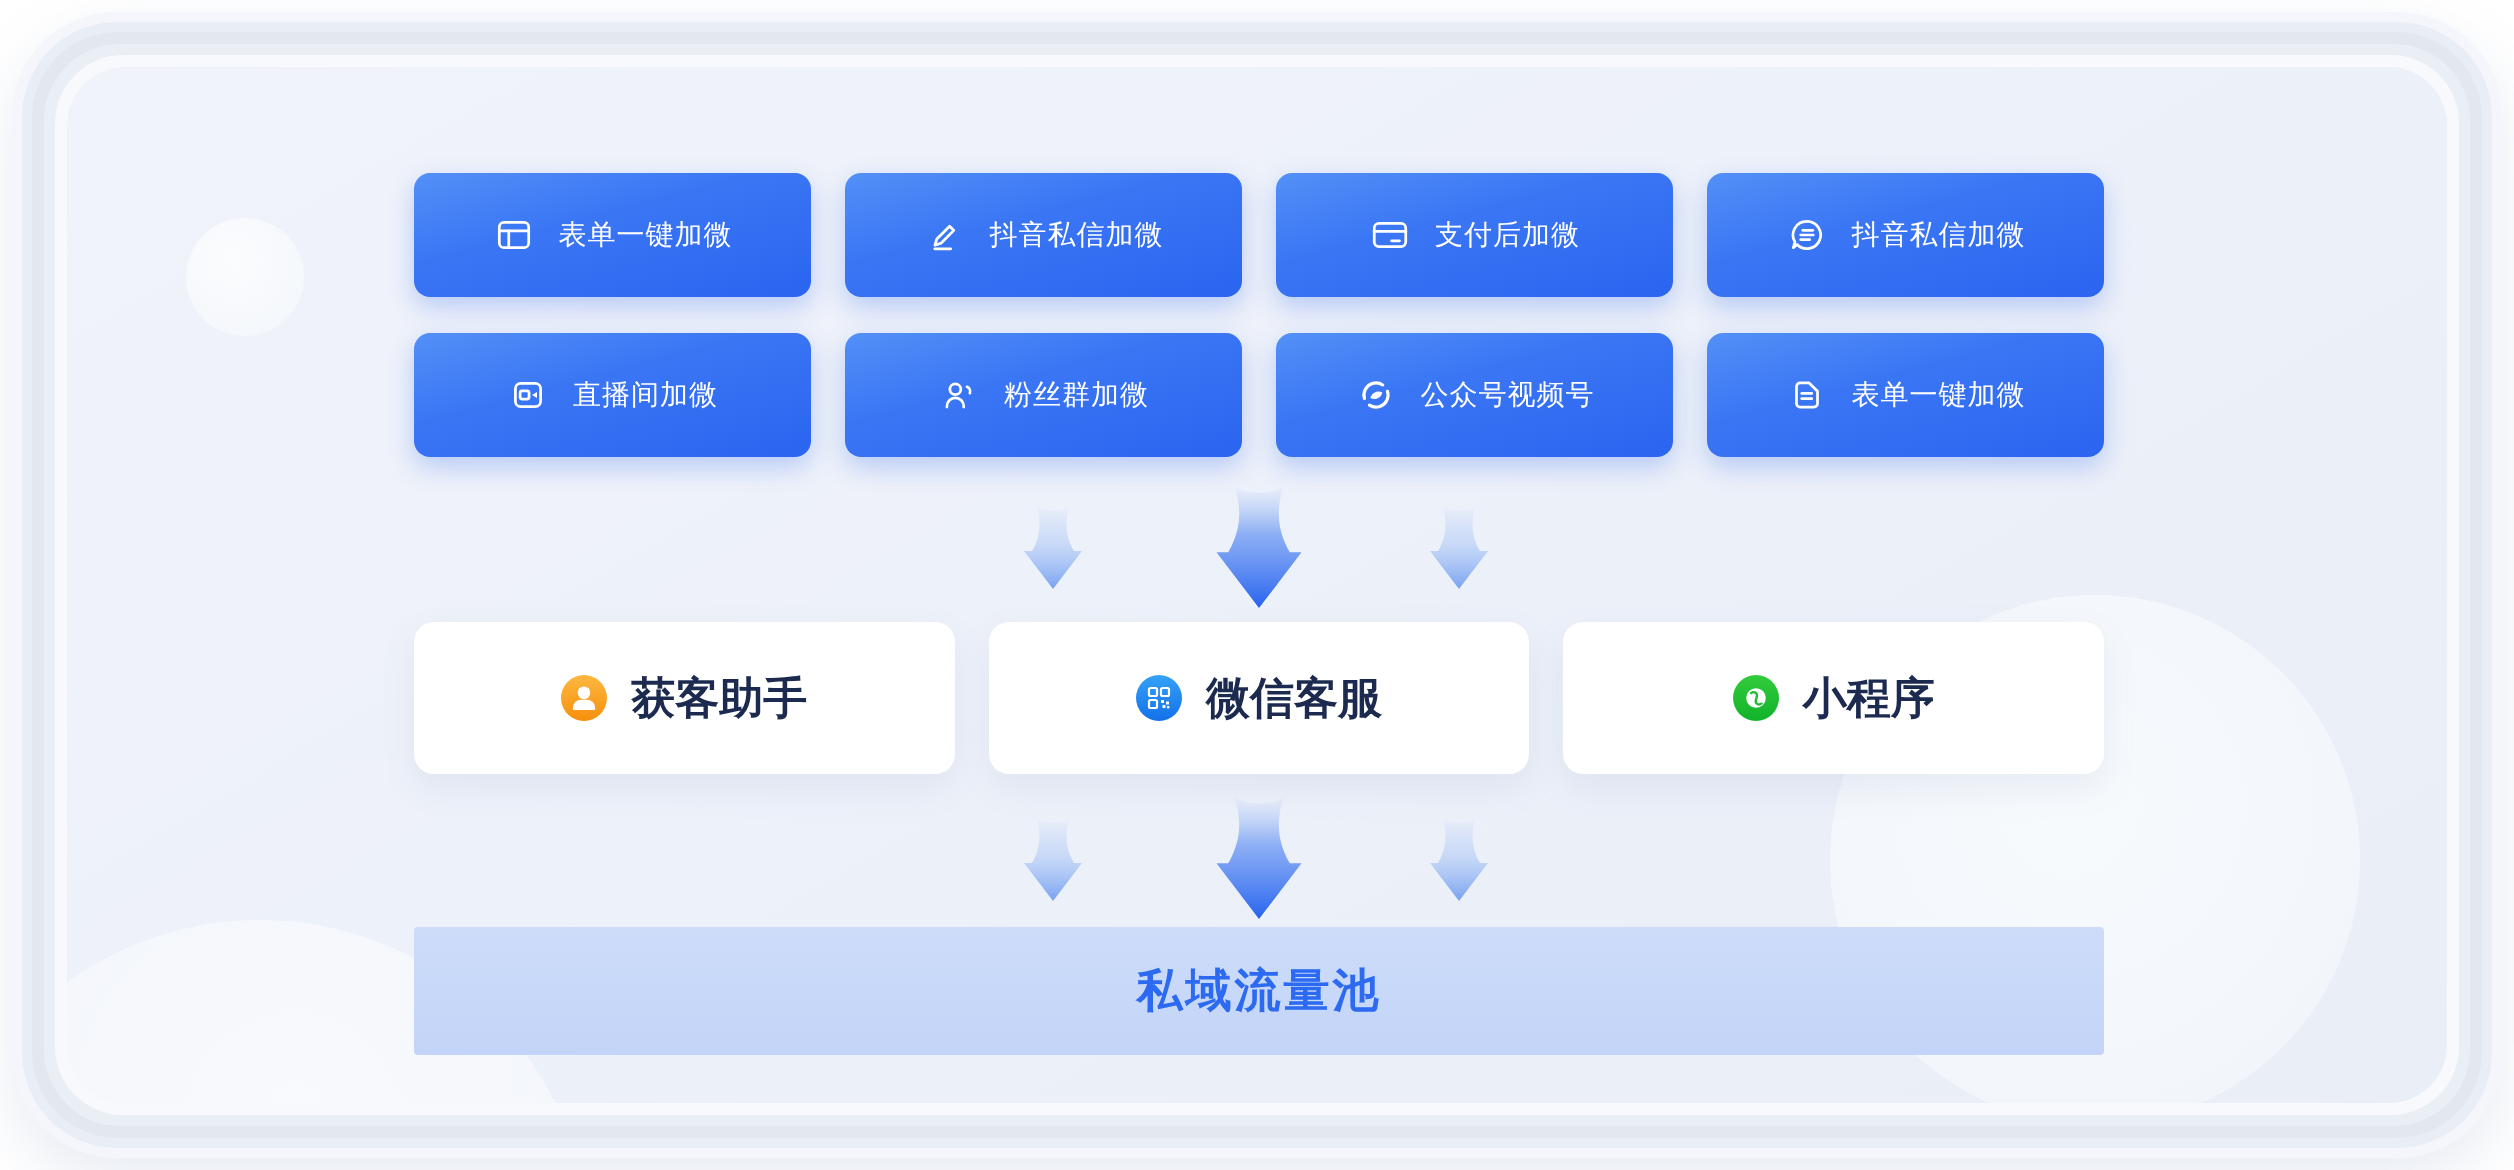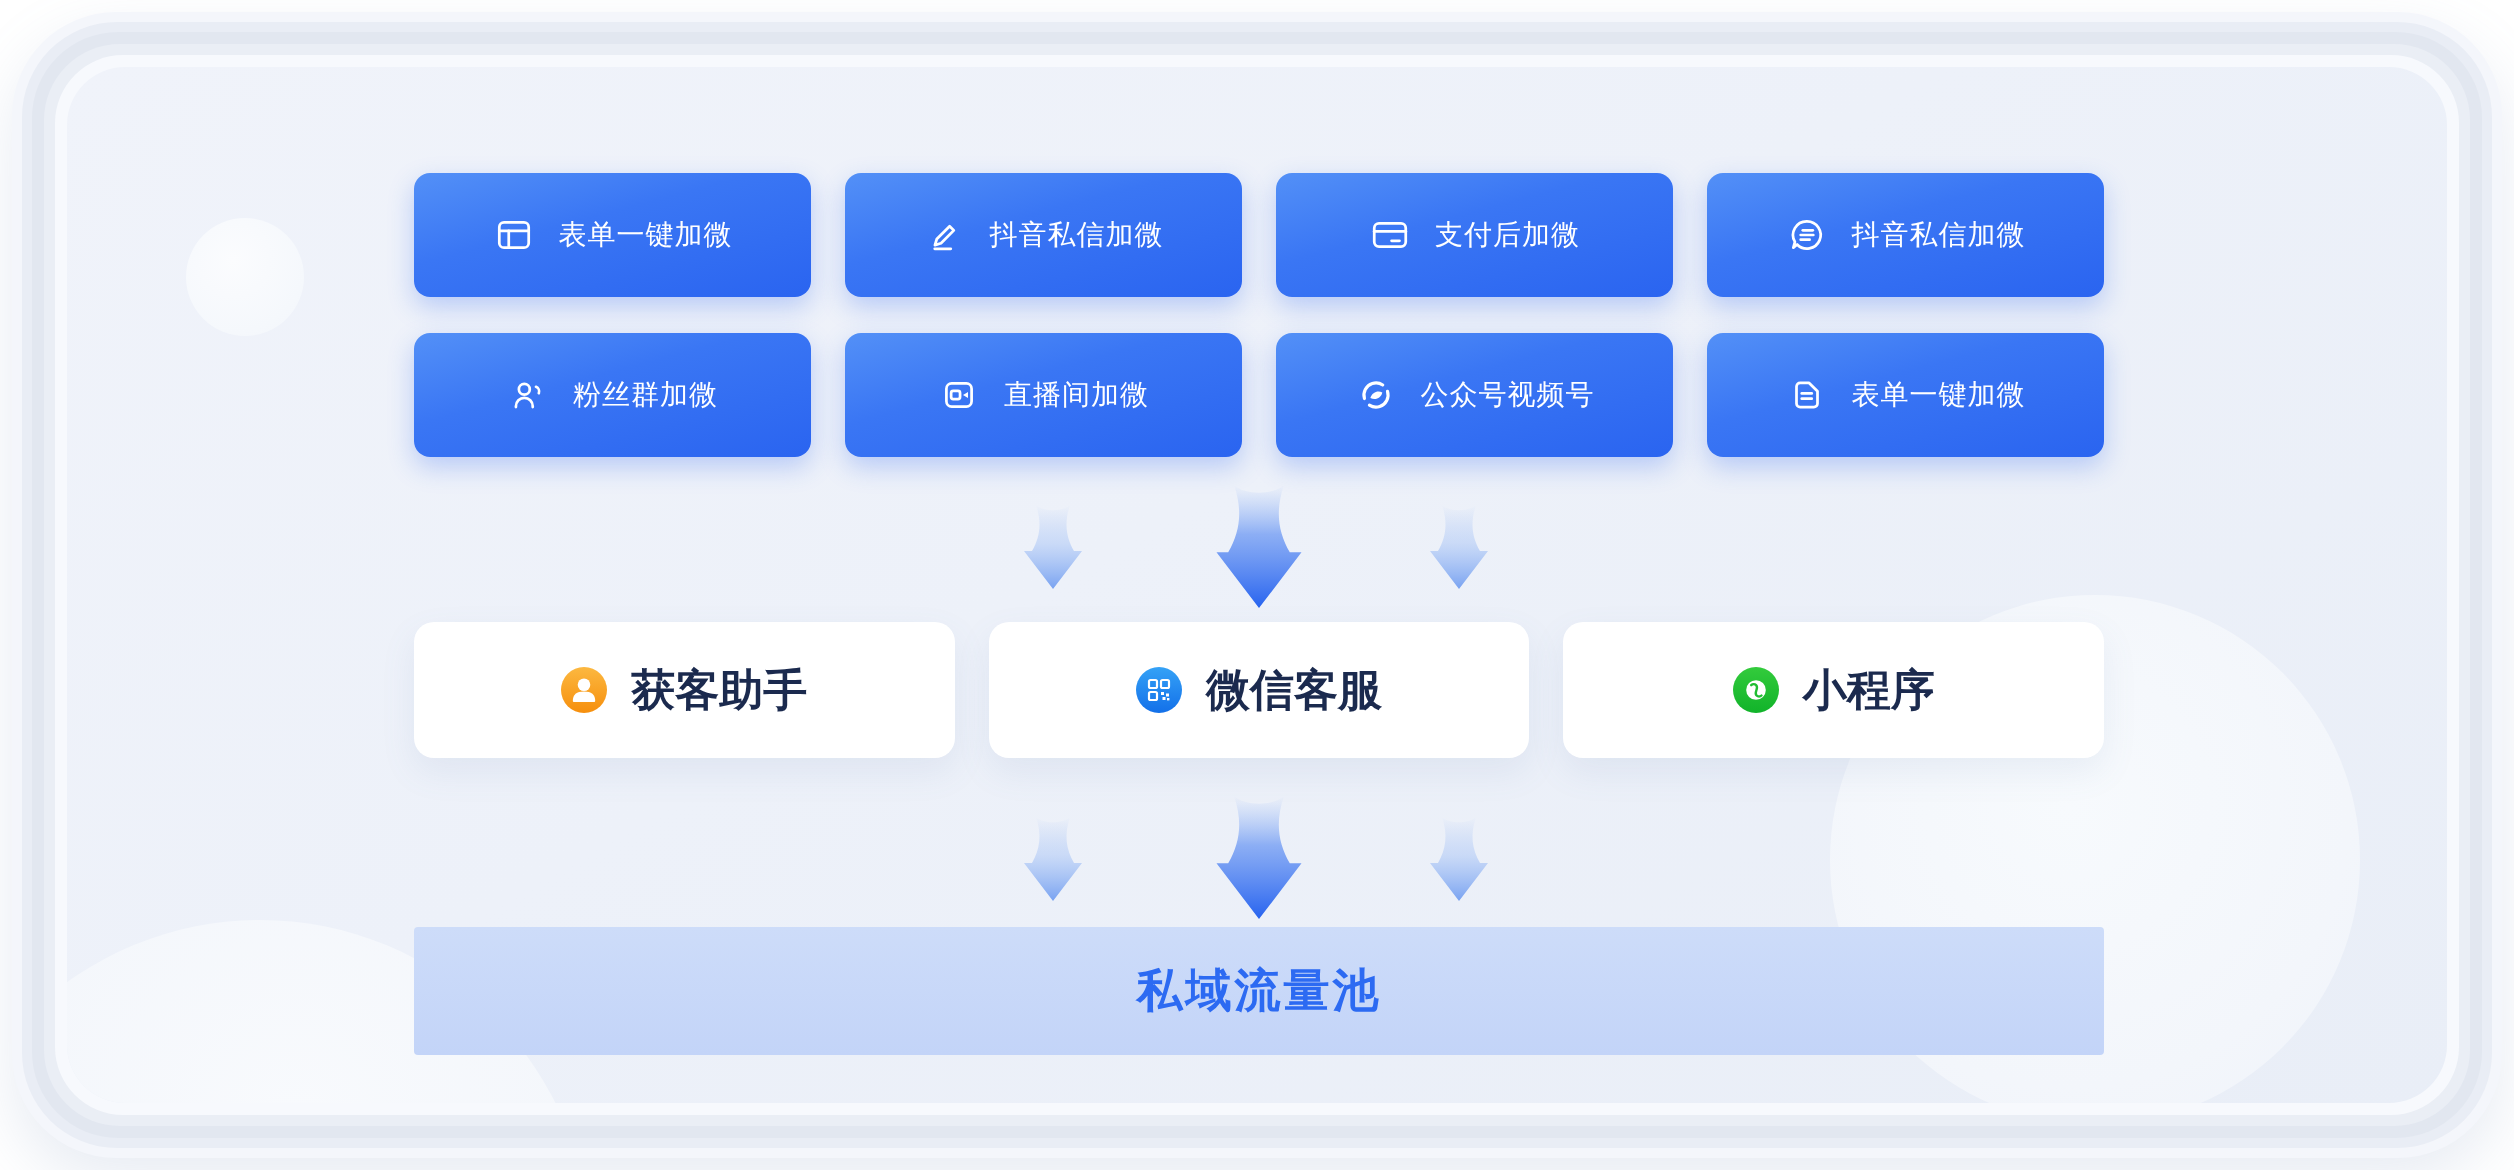--- a/index.html
+++ b/index.html
@@ -30,21 +30,21 @@
   .row1 { top:106px; }
   .row2 { top:266px; }
   .card-row { top:555px; }
 
   .src-btn { flex:1; height:124px; border-radius:16px; display:flex; align-items:center; justify-content:center;
              gap:24px; color:#ffffff; font-size:28px; font-weight:500; letter-spacing:1px; cursor:pointer;
              background:linear-gradient(165deg,#5390f7 0%, #3a76f4 40%, #2a64f0 100%);
              box-shadow:0 10px 26px rgba(42,100,240,.28); }
   .src-btn svg { flex:0 0 auto; }
 
-  .tool-card { flex:1; height:136px; border-radius:20px; background:#ffffff; display:flex; align-items:center;
+  .tool-card { flex:1; height:152px; border-radius:20px; background:#ffffff; display:flex; align-items:center;
                justify-content:center; gap:24px; color:#1b2a4e; font-size:44px; font-weight:700; cursor:pointer;
                box-shadow:0 14px 34px rgba(100,125,180,.10); }
   .badge { width:46px; height:46px; border-radius:50%; flex:0 0 auto; display:flex; align-items:center; justify-content:center; }
   .badge svg { display:block; }
   .badge-orange { background:linear-gradient(180deg,#fcb840 0%, #f68f0d 100%); }
   .badge-green  { background:linear-gradient(180deg,#10d36d 0%, #06b156 100%); }
   .badge-blue   { background:linear-gradient(180deg,#35a2f6 0%, #1370e9 100%); }
   .badge-mp     { background:linear-gradient(180deg,#33cb3c 0%, #11b32a 100%); }
 
   .arrow { position:absolute; }
@@ -123,33 +123,33 @@
               <line x1="14" y1="20" x2="26" y2="20"></line>
               <line x1="14" y1="24.5" x2="22.5" y2="24.5"></line>
             </svg>
             <span>抖音私信加微</span>
           </div>
         </div>
 
         <div class="btn-row row2">
           <div class="src-btn">
             <svg width="42" height="42" viewBox="0 0 40 40" fill="none" stroke="#fff" stroke-width="2.6" stroke-linecap="round" stroke-linejoin="round">
+              <rect x="8" y="9" width="24" height="22" rx="5"></rect>
+              <rect x="12.5" y="16" width="8.5" height="8" rx="2"></rect>
+              <path d="M23.8 20 l4.8-2.9 v5.8 Z" fill="#fff" stroke="none"></path>
+            </svg>
+            <span>直播间加微</span>
+          </div>
+          <div class="src-btn">
+            <svg width="42" height="42" viewBox="0 0 40 40" fill="none" stroke="#fff" stroke-width="2.6" stroke-linecap="round" stroke-linejoin="round">
               <circle cx="16.5" cy="14.5" r="5.2"></circle>
               <path d="M8.5 31.5 v-0.8 a8 8 0 0 1 16 0 v0.8"></path>
               <path d="M27.6 12.2 a4.8 4.8 0 0 1 2.7 6.1"></path>
             </svg>
             <span>粉丝群加微</span>
-          </div>
-          <div class="src-btn">
-            <svg width="42" height="42" viewBox="0 0 40 40" fill="none" stroke="#fff" stroke-width="2.6" stroke-linecap="round" stroke-linejoin="round">
-              <rect x="8" y="9" width="24" height="22" rx="5"></rect>
-              <rect x="12.5" y="16" width="8.5" height="8" rx="2"></rect>
-              <path d="M23.8 20 l4.8-2.9 v5.8 Z" fill="#fff" stroke="none"></path>
-            </svg>
-            <span>直播间加微</span>
           </div>
           <div class="src-btn">
             <svg width="42" height="42" viewBox="0 0 40 40" fill="none">
               <circle cx="20" cy="20" r="11.5" stroke="#fff" stroke-width="3" stroke-linecap="round" stroke-dasharray="28.1 8" transform="rotate(-18 20 20)"></circle>
               <path d="M14.6 22.8 C16.3 17.3 21.9 15.2 26 17.6 C24.9 22.9 19.5 25.3 14.6 22.8 Z" fill="#fff"></path>
             </svg>
             <span>公众号视频号</span>
           </div>
           <div class="src-btn">
             <svg width="42" height="42" viewBox="0 0 40 40" fill="none" stroke="#fff" stroke-width="2.6" stroke-linecap="round" stroke-linejoin="round">

